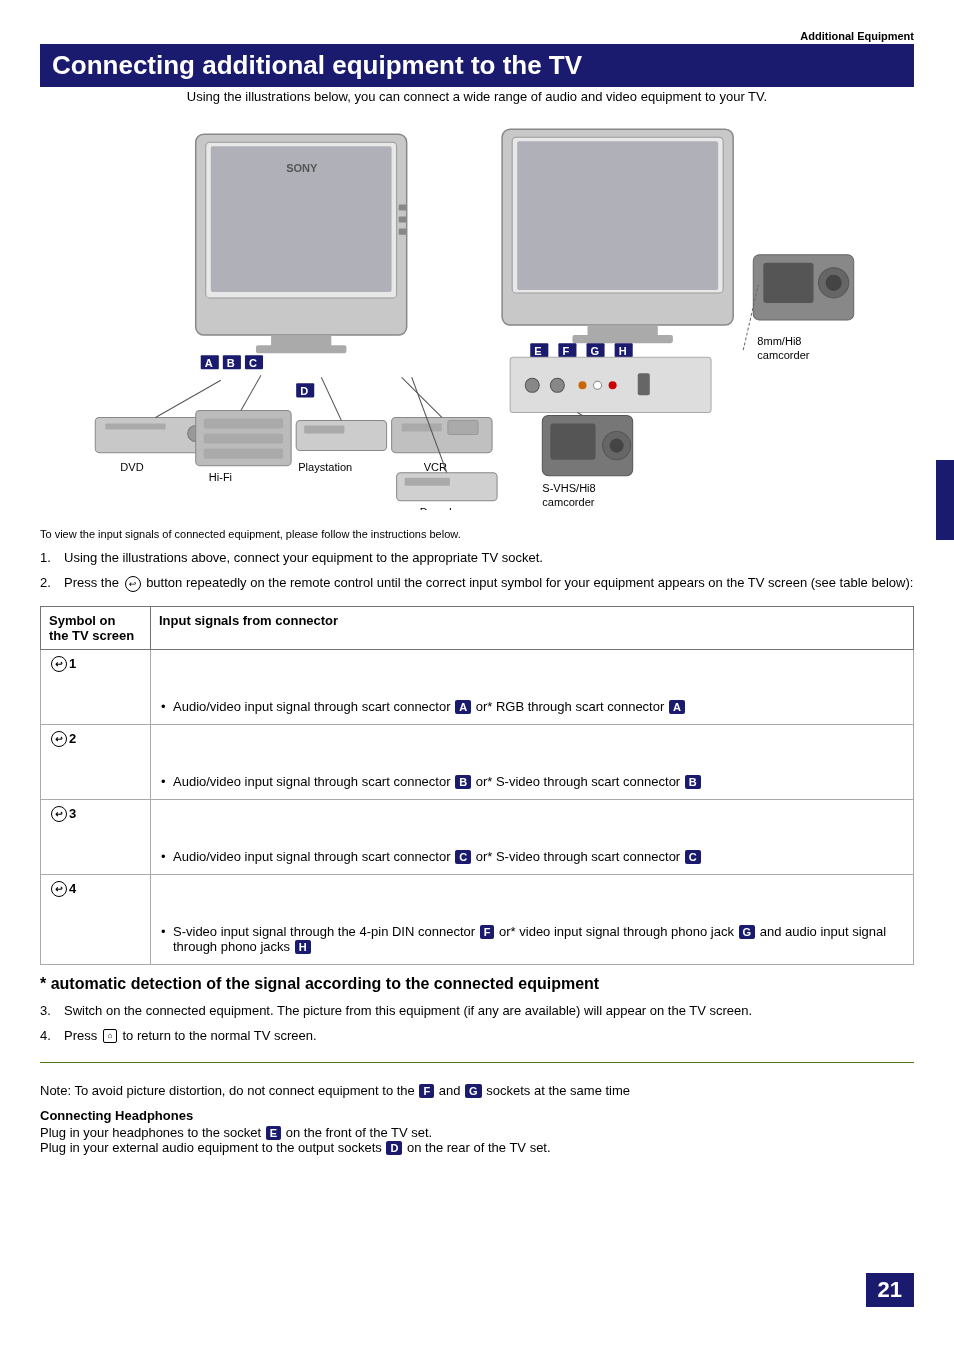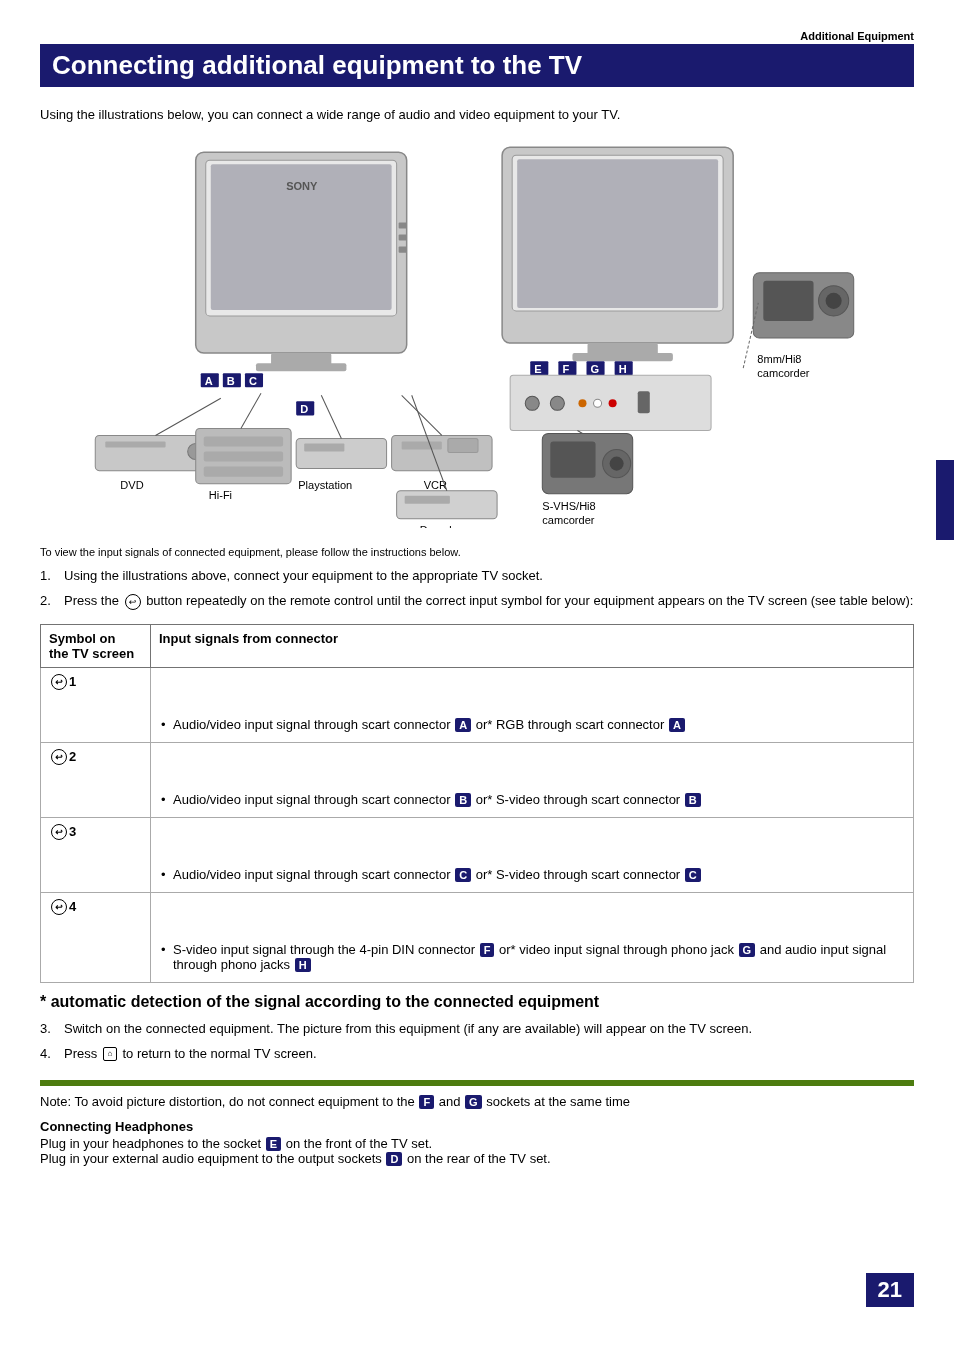--- a/index.html
+++ b/index.html
@@ -18,26 +18,27 @@
       font-weight: bold;
       margin-bottom: 2px;
       text-align: right;
     }
     .page-title {
       background: #1a1a6e;
       color: #fff;
       font-size: 26px;
       font-weight: bold;
       padding: 6px 12px;
-      margin-bottom: 20px;
+      margin-bottom: 2px;
       line-height: 1.2;
     }
     .intro-text {
       font-size: 13px;
       margin-bottom: 16px;
+      text-align: center;
     }
     
     .diagram-area {
       width: 100%;
       height: 390px;
       position: relative;
       margin-bottom: 18px;
       border: none;
     }
     
@@ -115,22 +116,22 @@
     
     .asterisk-note {
       font-size: 16px;
       font-weight: bold;
       margin: 8px 0 10px 0;
     }
     
     .bottom-note {
       font-size: 13px;
       margin-top: 19px;
-      padding-top: 8px;
-      border-top: 6px solid #4d7c0f;
+      padding-top: 20px;
+      border-top: 1px solid #4d7c0f;
     }
     .sub-heading {
       font-weight: bold;
       font-size: 13px;
       margin-top: 10px;
       margin-bottom: 2px;
     }
     
     .page-number {
       position: absolute;

